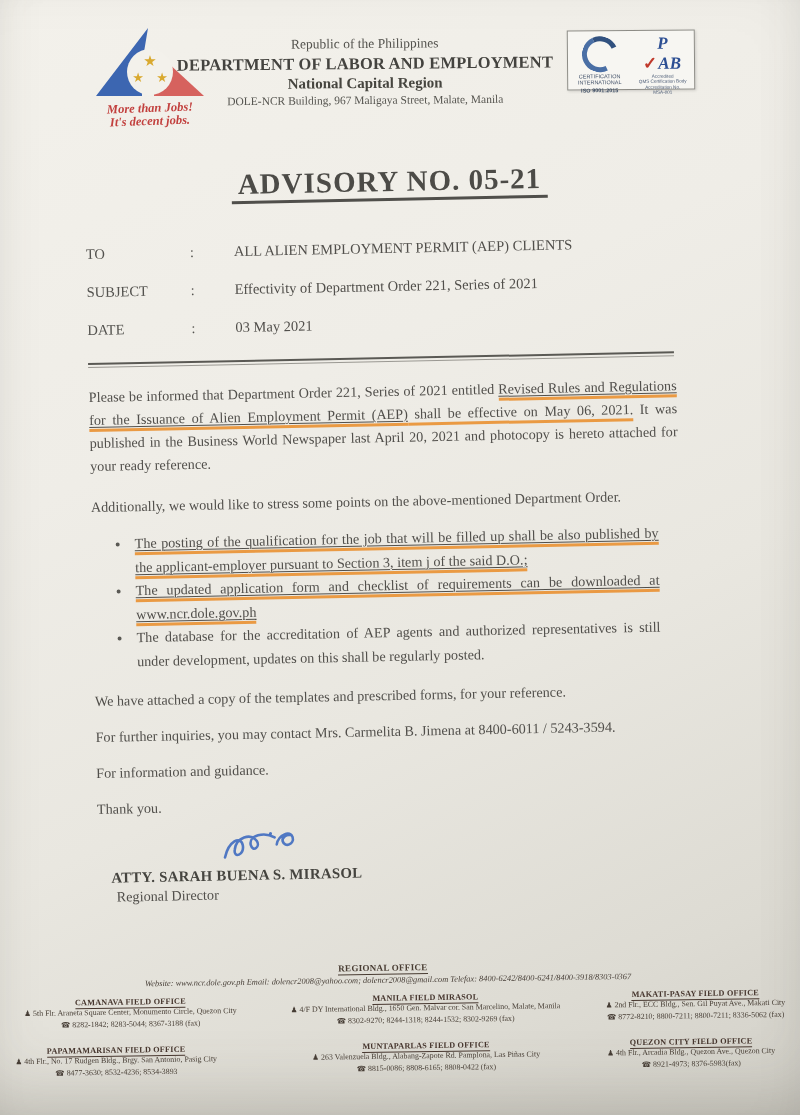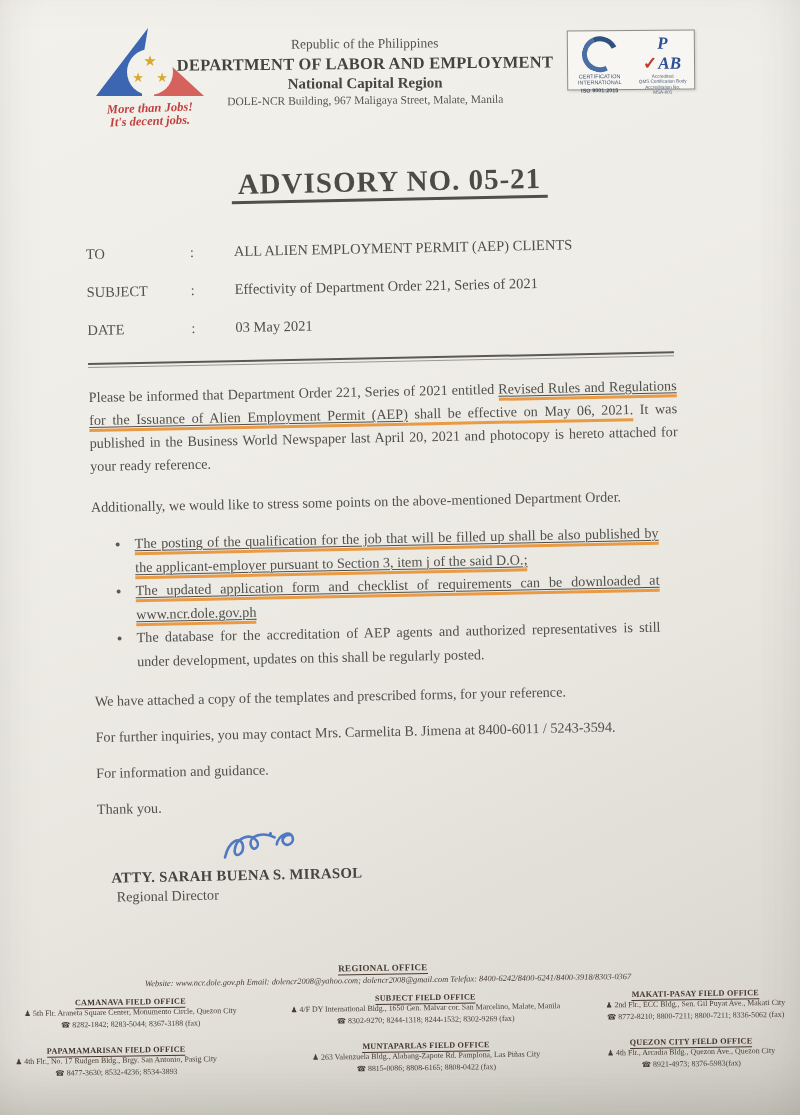--- a/index.html
+++ b/index.html
@@ -155,21 +155,21 @@
     <div class="f-contact">Website: www.ncr.dole.gov.ph   Email: dolencr2008@yahoo.com; dolencr2008@gmail.com    Telefax: 8400-6242/8400-6241/8400-3918/8303-0367</div>
 
     <div class="f-grid">
 
       <div class="f-office">
         <div class="f-name"><span>CAMANAVA FIELD OFFICE</span></div>
         <div class="f-line"><span class="f-icon">♟</span><span>5th Flr. Araneta Square Center, Monumento Circle, Quezon City</span></div>
         <div class="f-line"><span class="f-icon">☎</span><span>8282-1842; 8283-5044; 8367-3188 (fax)</span></div>
       </div>
       <div class="f-office col2">
-        <div class="f-name"><span>SUBJECT  FIELD OFFICE</span></div>
+        <div class="f-name"><span>MANILA  FIELD MIRASOL</span></div>
         <div class="f-line"><span class="f-icon">♟</span><span>4/F DY International Bldg., 1650 Gen. Malvar cor. San Marcelino, Malate, Manila</span></div>
         <div class="f-line"><span class="f-icon">☎</span><span>8302-9270; 8244-1318; 8244-1532; 8302-9269  (fax)</span></div>
       </div>
       <div class="f-office">
         <div class="f-name"><span>MAKATI-PASAY FIELD OFFICE</span></div>
         <div class="f-line"><span class="f-icon">♟</span><span>2nd Flr., ECC Bldg., Sen. Gil Puyat Ave., Makati City</span></div>
         <div class="f-line"><span class="f-icon">☎</span><span>8772-8210; 8800-7211; 8800-7211; 8336-5062 (fax)</span></div>
       </div>
 
       <div class="f-office row2 r2c1">

